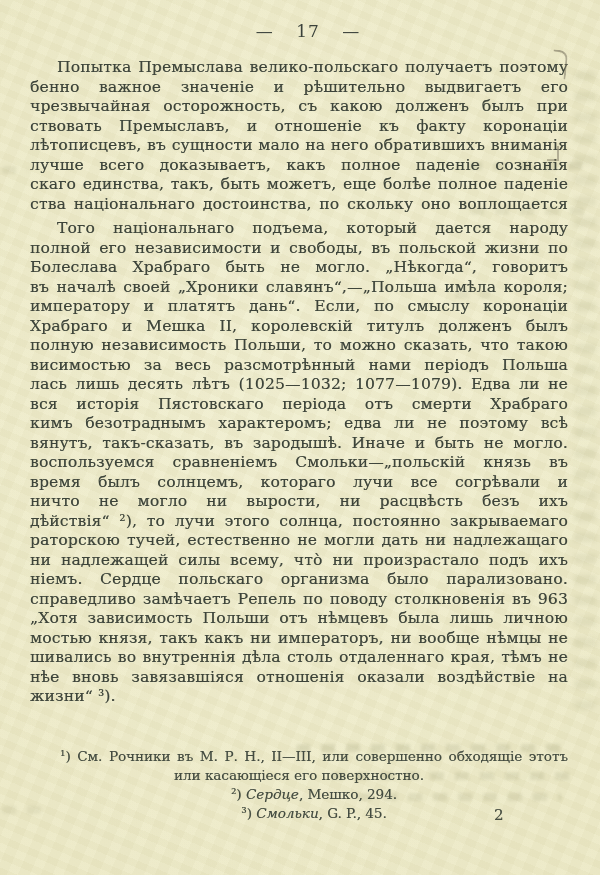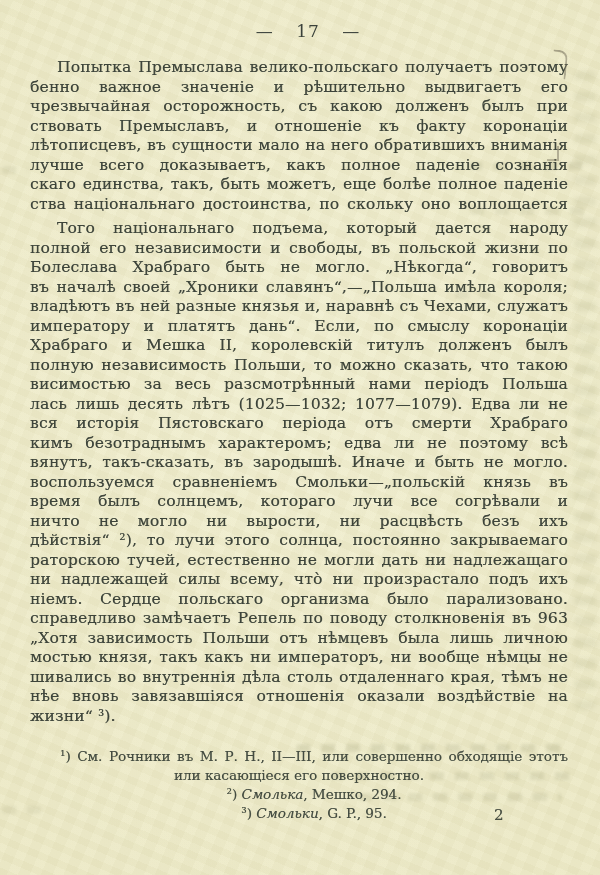--- a/index.html
+++ b/index.html
@@ -112,21 +112,20 @@
       <div class="line">лѣтописцевъ, въ сущности мало на него обратившихъ вниманія ¹),</div>
       <div class="line">лучше всего доказываетъ, какъ полное паденіе сознанія политиче-</div>
       <div class="line">скаго единства, такъ, быть можетъ, еще болѣе полное паденіе чув-</div>
       <div class="line">ства національнаго достоинства, по скольку оно воплощается въ</div>
     </div>
     <div class="para para2">
       <div class="line line--indent">Того національнаго подъема, который дается народу сознаніемъ</div>
       <div class="line">полной его независимости и свободы, въ польской жизни по смерти</div>
       <div class="line">Болеслава Храбраго быть не могло. „Нѣкогда“, говоритъ Гельмольдъ</div>
       <div class="line">въ началѣ своей „Хроники славянъ“,—„Польша имѣла короля; теперь</div>
-      <div class="line">владѣютъ въ ней разные князья и, наравнѣ съ Чехами, служатъ</div>
       <div class="line">императору и платятъ дань“. Если, по смыслу коронаціи Болеслава</div>
       <div class="line">Храбраго и Мешка II, королевскій титулъ долженъ былъ означать</div>
       <div class="line">полную независимость Польши, то можно сказать, что такою неза-</div>
       <div class="line">висимостью за весь разсмотрѣнный нами періодъ Польша пользова-</div>
       <div class="line">лась лишь десять лѣтъ (1025—1032; 1077—1079). Едва ли не поэтому</div>
       <div class="line">вся исторія Пястовскаго періода отъ смерти Храбраго отличается та-</div>
       <div class="line">кимъ безотраднымъ характеромъ; едва ли не поэтому всѣ начинанія</div>
       <div class="line">вянутъ, такъ-сказать, въ зародышѣ. Иначе и быть не могло. Если—</div>
       <div class="line">воспользуемся сравненіемъ Смольки—„польскій князь въ древнѣйшее</div>
       <div class="line">время былъ солнцемъ, котораго лучи все согрѣвали и освѣщали, и</div>
@@ -140,22 +139,22 @@
       <div class="line">мостью князя, такъ какъ ни императоръ, ни вообще нѣмцы не вмѣ-</div>
       <div class="line">шивались во внутреннія дѣла столь отдаленнаго края, тѣмъ не ме-</div>
       <div class="line">нѣе вновь завязавшіяся отношенія оказали воздѣйствіе на цѣлый</div>
       <div class="line line--end">жизни“ ³).</div>
     </div>
   </div>
 
   <div class="footnotes">
     <div class="fn-line fn-line--indent fn-line--justify">¹) См. Рочники въ М. Р. Н., II—III, или совершенно обходящіе этотъ фактъ,</div>
     <div class="fn-line">или касающіеся его поверхностно.</div>
-    <div class="fn-line fn-line--indent"><span>²) </span><span class="it">Смолька</span><span>, Мешко, 294.</span></div>
-    <div class="fn-line fn-line--indent"><span>³) </span><span class="it">Смольки</span><span>, G. P., 95.</span></div>
+    <div class="fn-line fn-line--indent"><span>²) </span><span class="it">Сердце</span><span>, Мешко, 294.</span></div>
+    <div class="fn-line fn-line--indent"><span>³) </span><span class="it">Смольки</span><span>, G. P., 45.</span></div>
   </div>
 
   <div class="sig">2</div>
 
   <div class="pencil-hook"></div>
   <div class="pencil-bracket"></div>
 
 </div>
 
 </body></html>

